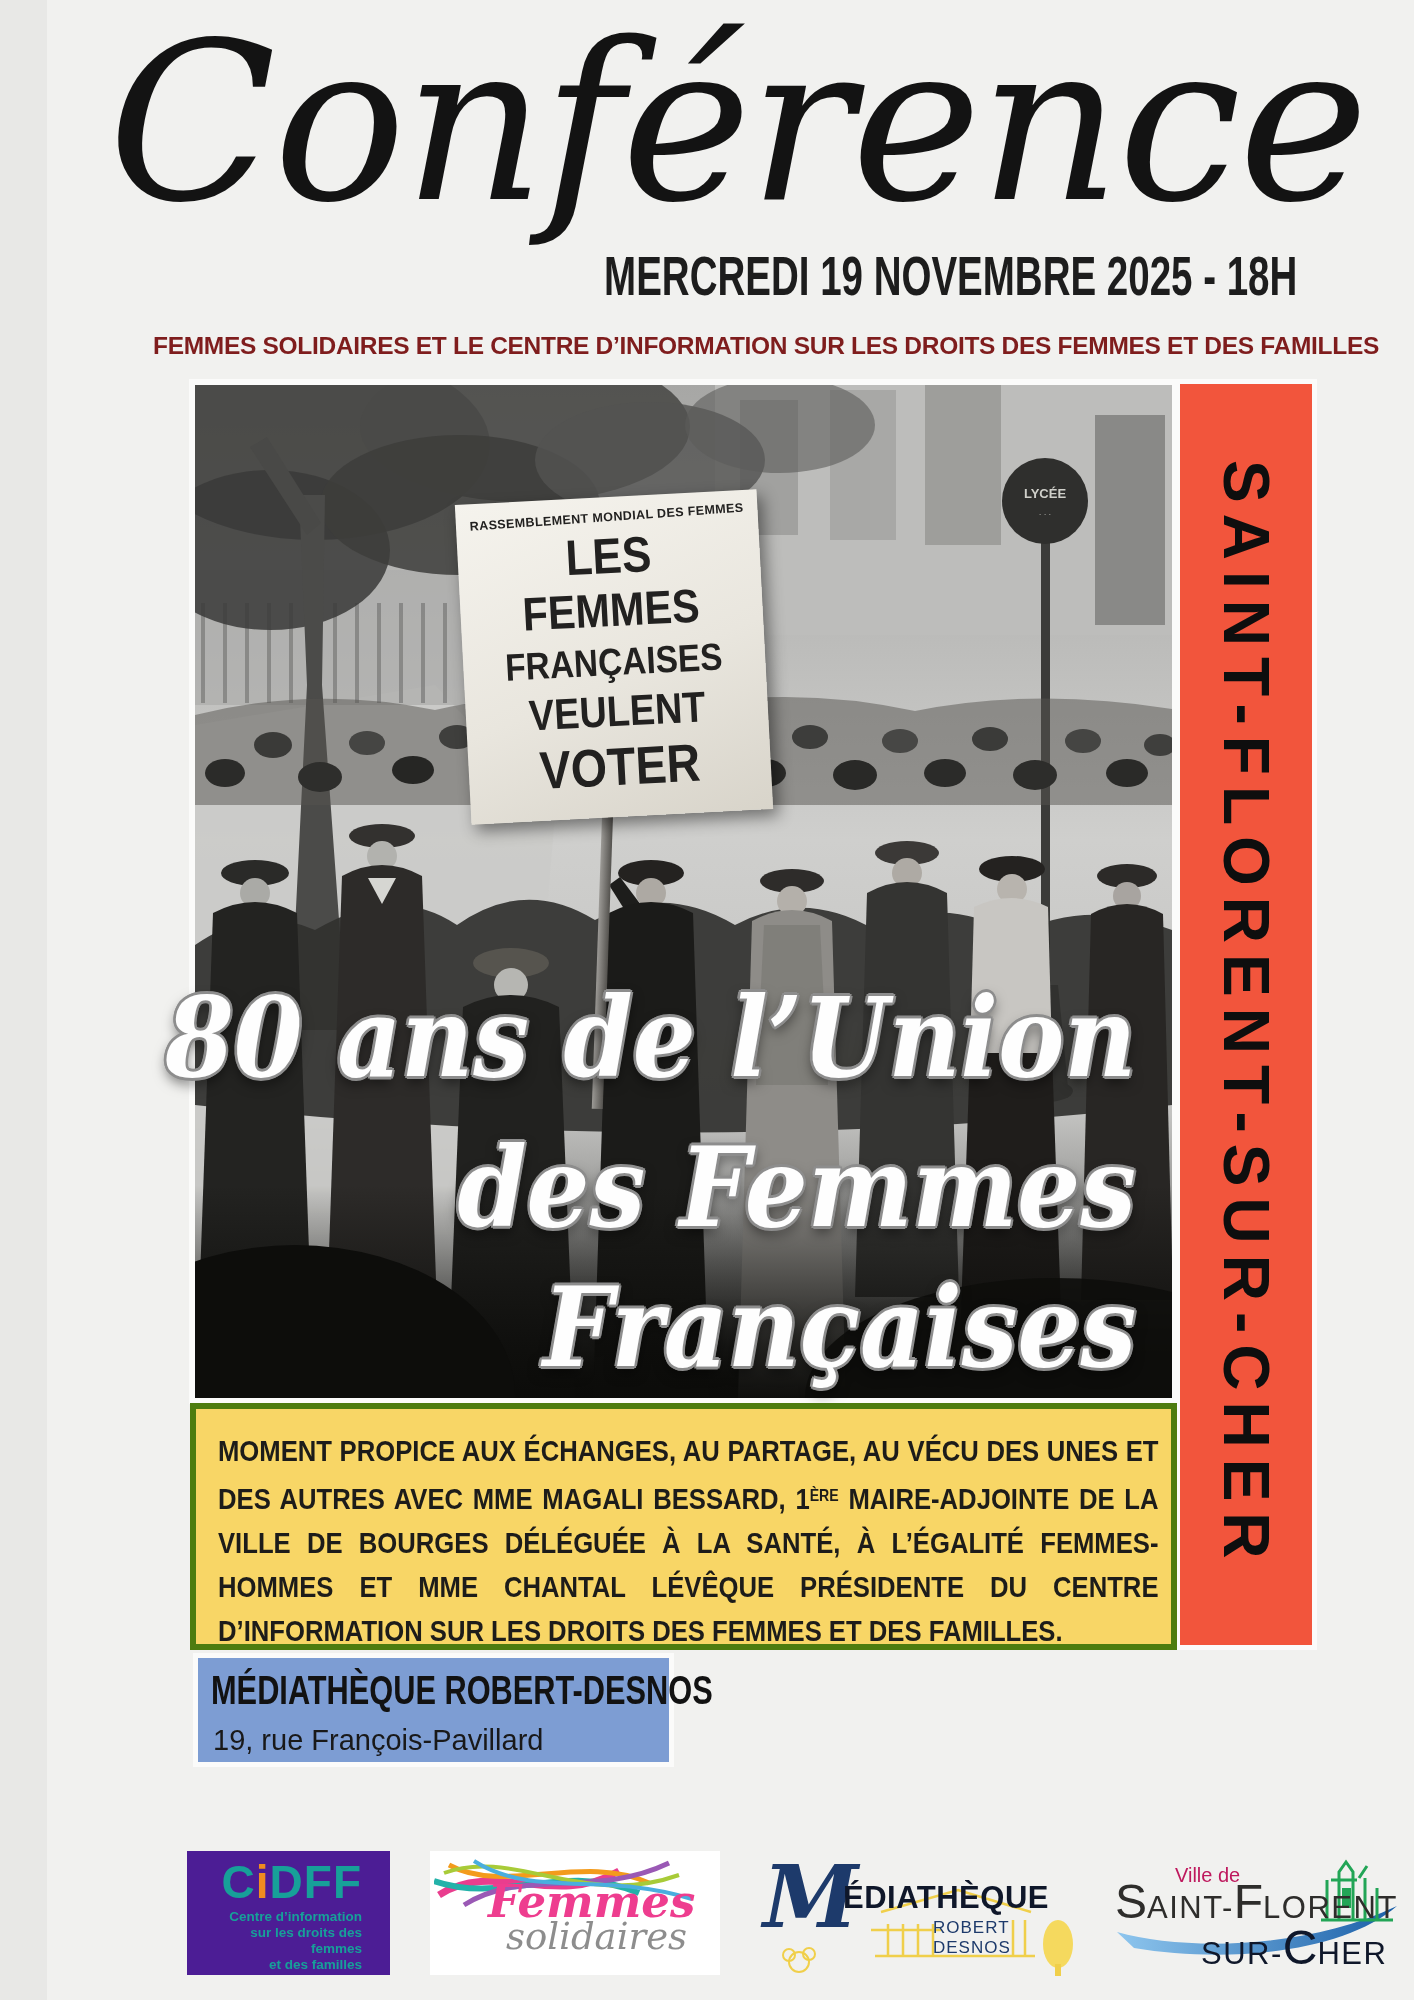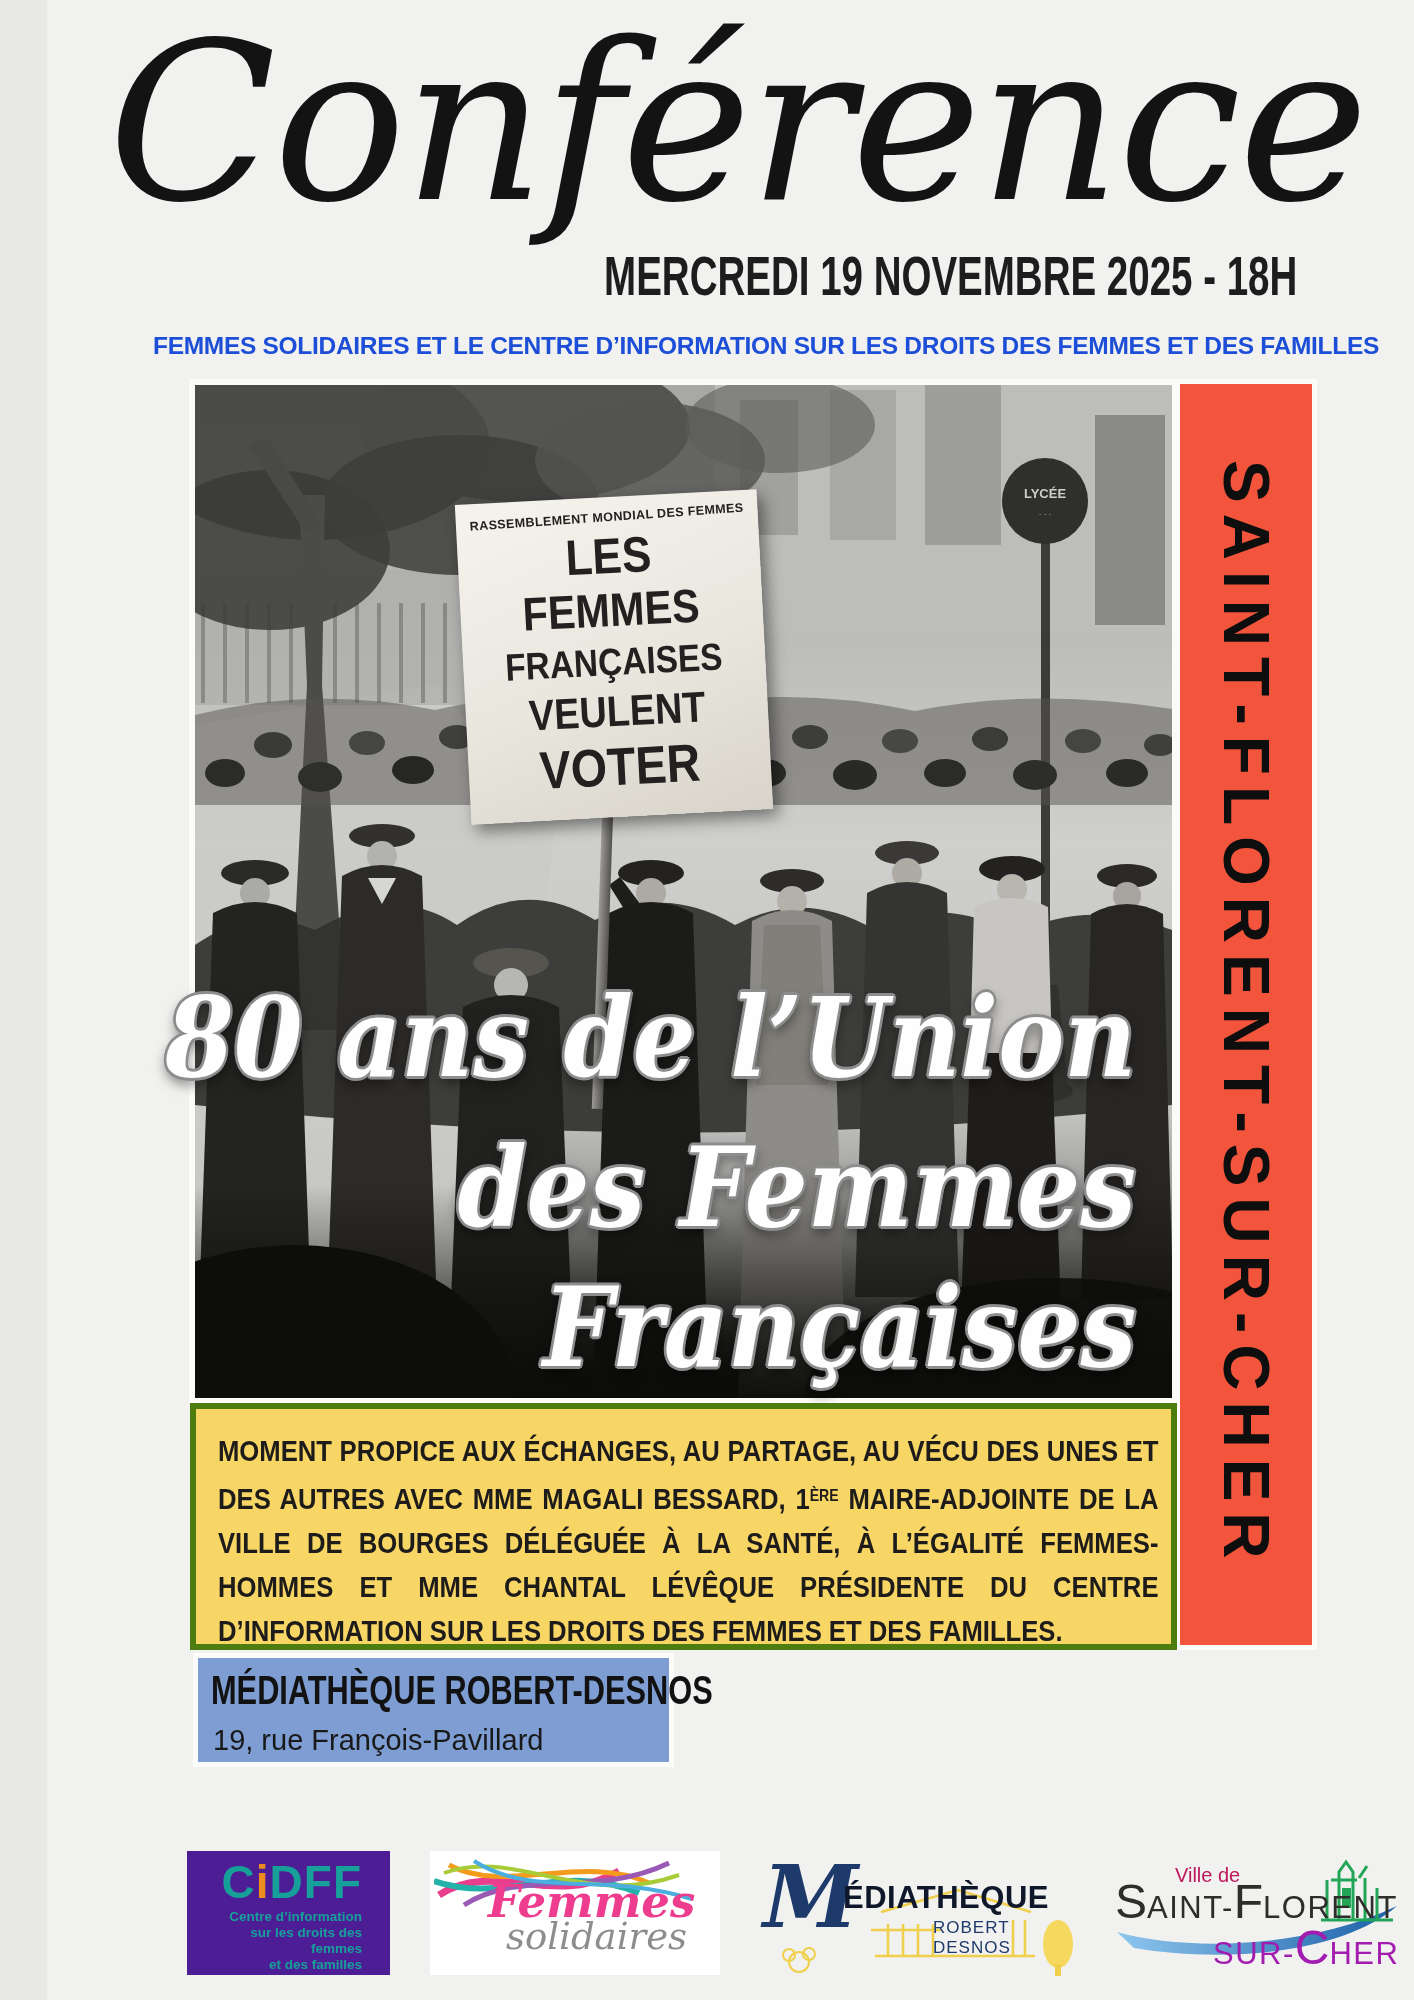--- a/index.html
+++ b/index.html
@@ -8,21 +8,21 @@
 
   
   .title{position:absolute;left:0;top:8px;width:1380px;text-align:center;
          font-family:"DejaVu Serif",serif;font-style:italic;font-size:220px;line-height:1.05;
          color:#131313;letter-spacing:-0.012em;white-space:nowrap;}
   .date{position:absolute;right:164px;top:244px;font-weight:bold;font-size:55px;color:#1d1d1d;white-space:nowrap;}
   .cx{display:inline-block;transform-origin:100% 50%;}
   .cxl{display:inline-block;transform-origin:0 50%;}
   .date .cx{transform:scaleX(.70);}
   .orgline{position:absolute;left:106px;top:332px;font-weight:bold;font-size:24.5px;
-           letter-spacing:-0.3px;color:#1d4ed8;white-space:nowrap;}
+           letter-spacing:-0.3px;color:#7f1d1d;white-space:nowrap;}
 
   
   .photo{position:absolute;left:142px;top:379px;width:989px;height:1025px;
          border:6px solid #fbfbfa;box-sizing:border-box;background:#b9b9b7;}
   .photo svg.scene{position:absolute;left:0;top:0;width:977px;height:1013px;display:block;}
 
   .sign{position:absolute;left:268px;top:112px;width:302px;height:320px;
         background:linear-gradient(160deg,#f5f3ed 0%,#e9e6de 55%,#d8d4ca 100%);
         transform:rotate(-3deg);box-shadow:5px 7px 16px rgba(0,0,0,.45);
         text-align:center;color:#222120;}
@@ -89,21 +89,21 @@
 
   .logo-med{position:absolute;left:716px;top:1860px;width:315px;height:120px;}
   .med-m{position:absolute;left:0;top:-6px;font-family:"DejaVu Serif",serif;font-style:italic;font-weight:bold;
          font-size:86px;line-height:86px;color:#1d3a6b;}
   .med-rest{position:absolute;left:80px;top:20px;font-weight:bold;font-size:31px;letter-spacing:.5px;color:#0f172a;}
   .med-sub{position:absolute;left:170px;top:58px;font-weight:normal;font-size:17px;letter-spacing:1px;color:#1d3a6b;}
 
   .logo-ville{position:absolute;left:1062px;top:1858px;width:300px;height:132px;}
   .ville-prefix{position:absolute;left:66px;top:6px;font-size:20px;color:#be185d;}
   .ville-main{position:absolute;left:6px;top:16px;color:#2e2d2b;white-space:nowrap;}
-  .ville-sub{position:absolute;left:104px;top:62px;color:#a21caf;white-space:nowrap;}
+  .ville-sub{position:absolute;left:92px;top:62px;color:#0f172a;white-space:nowrap;}
   .v-big{font-size:48px;}
   .v-small{font-size:31px;letter-spacing:1.5px;}
 </style>
 </head>
 <body>
 
 <div class="poster">
 
   <div class="title">Conférence</div>
 

